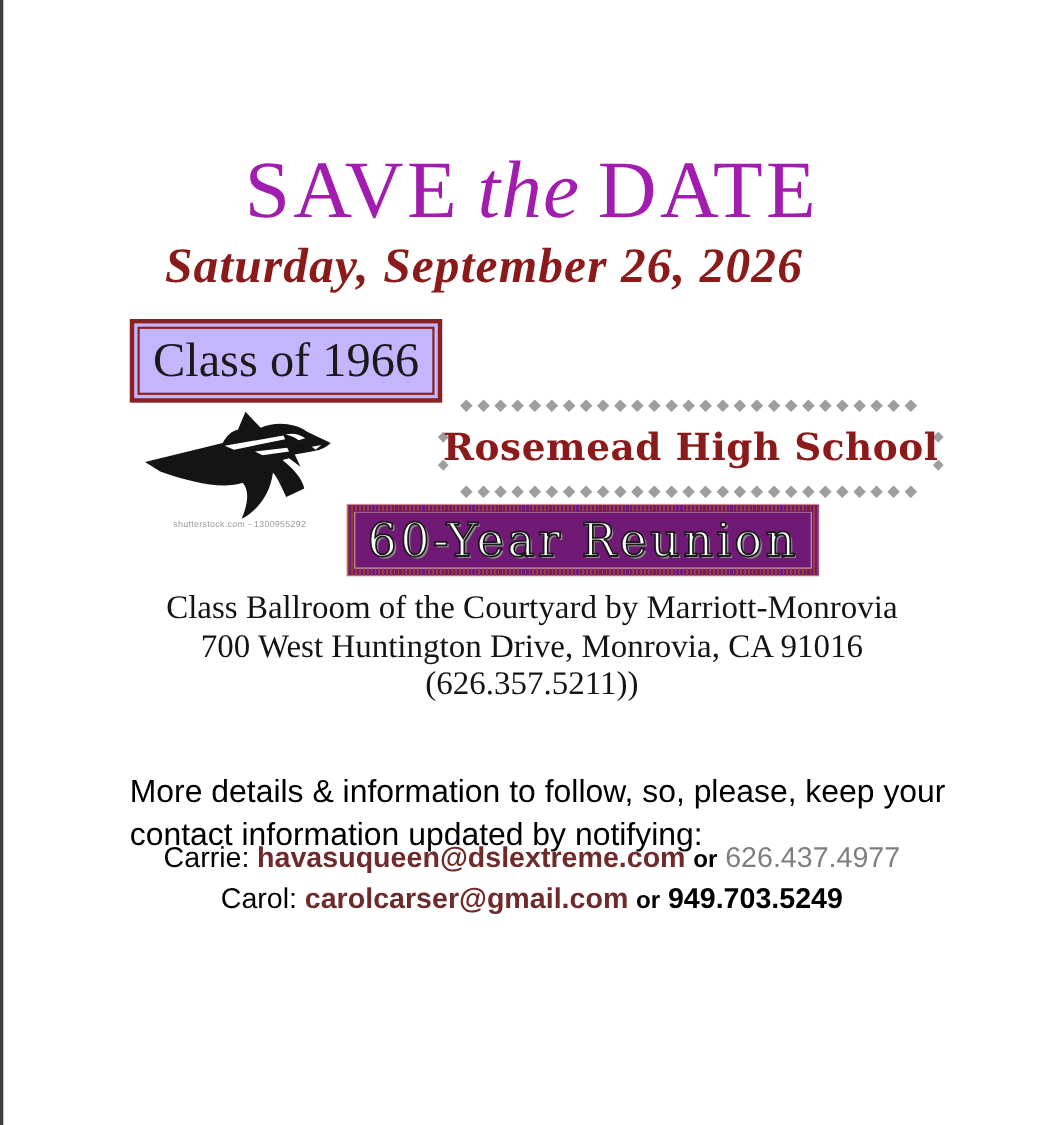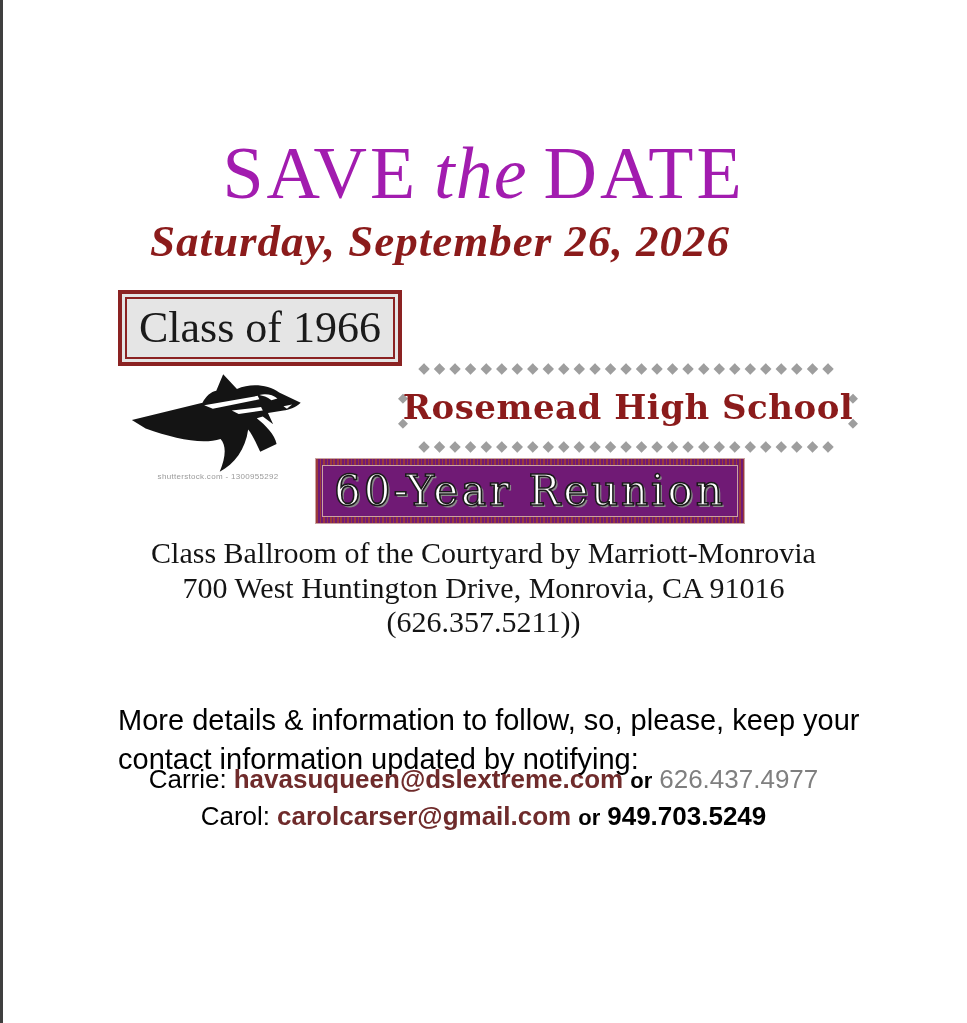--- a/index.html
+++ b/index.html
@@ -15,21 +15,21 @@
     font-size:74px;line-height:78px;color:#a21caf;letter-spacing:1px;font-weight:400;}
   .main-title .the{font-style:italic;margin:0 16px;}
   .main-title .word{letter-spacing:3px;}
 
   
   .event-date{left:0;top:212px;width:880px;text-align:center;
     font-size:45px;line-height:58px;font-weight:700;font-style:italic;
     color:#8b1b1b;letter-spacing:1px;}
 
   
-  .class-box{left:118px;top:290px;border:4px solid #8b2222;background:#e5e5e5;}
+  .class-box{left:118px;top:290px;border:4px solid #8b2222;background:#c4b5fd;}
   .class-box-inner{border:2px solid #8b2222;margin:3px;padding:0 12px;}
   .class-box-label{font-size:44px;line-height:58px;color:#1a1a1a;white-space:nowrap;}
 
   
   .panther{left:116px;top:370px;width:204px;height:112px;}
   .watermark{left:116px;top:472px;width:204px;text-align:center;
     font-family:"Liberation Sans",sans-serif;font-size:8px;color:#9a9a9a;letter-spacing:.3px;}
 
   
   .diamond-banner{left:396px;top:360px;width:464px;height:94px;}

